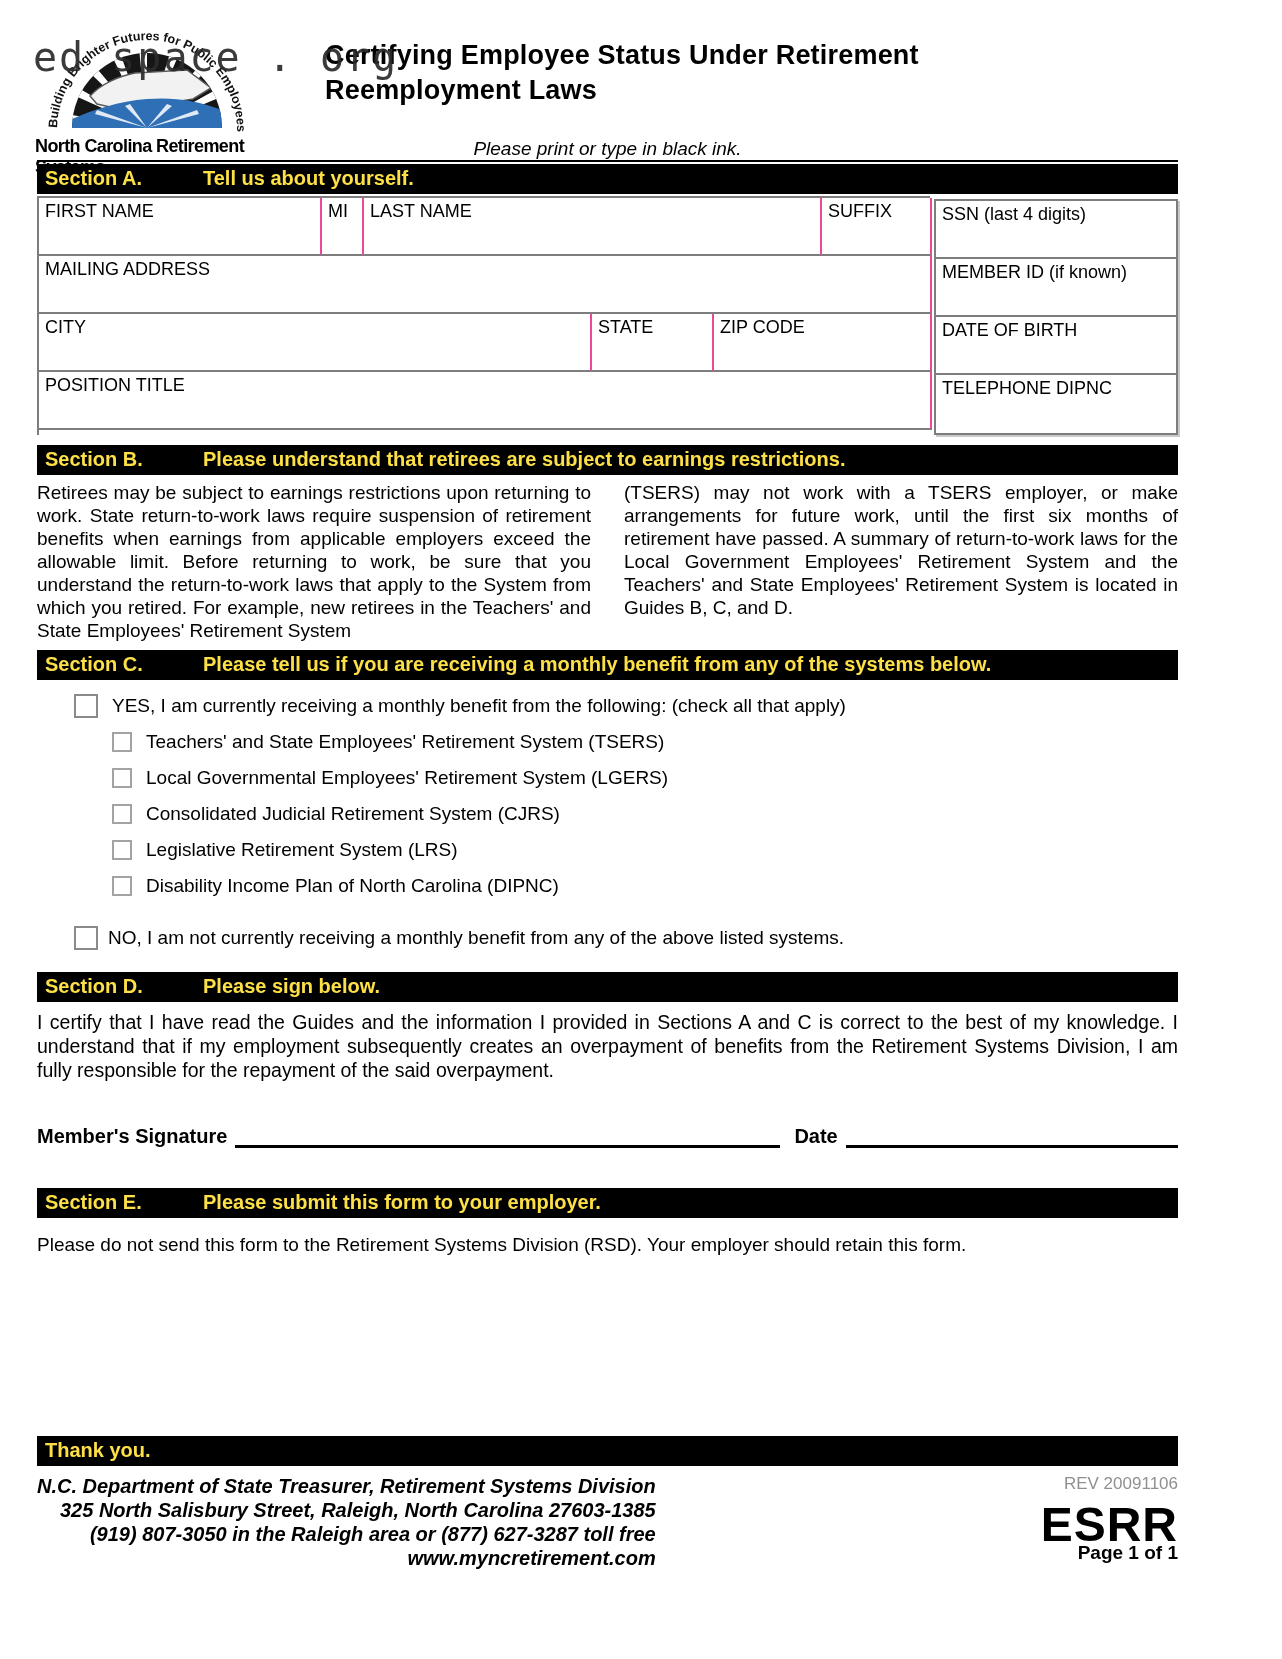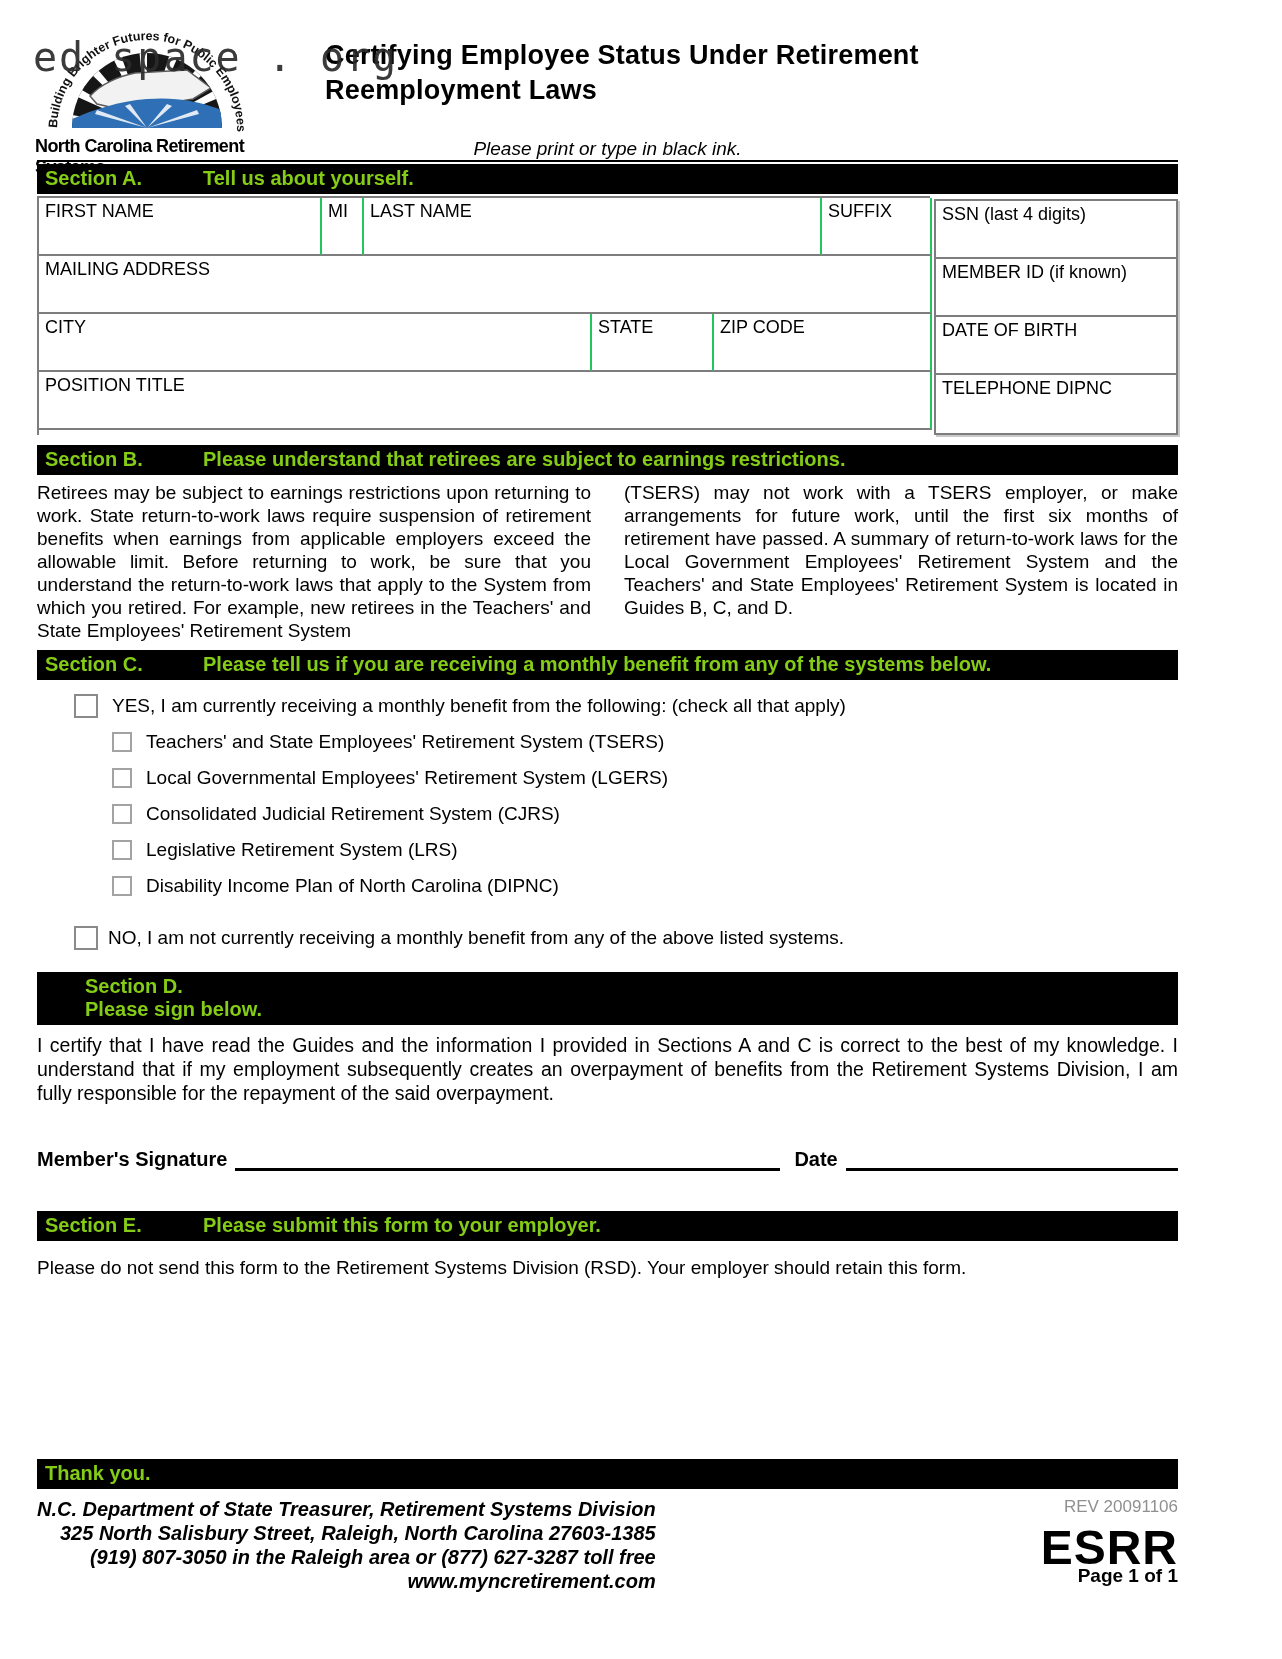--- a/index.html
+++ b/index.html
@@ -26,38 +26,38 @@
     left:325px;top:38px;width:790px;
     font-size:27px;font-weight:bold;line-height:35px;letter-spacing:.2px;
   }
 
   
   .flow{position:absolute;left:37px;top:138px;width:1141px;}
   .print-note{text-align:center;font-style:italic;font-size:19px;height:20px;}
   .rule{border-top:2px solid #000;margin-top:2px;}
 
   .secbar{
-    background:#000;color:#84cc16;font-weight:bold;font-size:20px;
+    background:#000;color:#fde047;font-weight:bold;font-size:20px;
     padding:3px 8px 4px 8px;display:flex;align-items:baseline;
   }
   .secbar .sec-label{min-width:118px;}
   .secbar .sec-title{margin-left:40px;}
   .secbar.mt10{margin-top:10px;}
 
   
   .a-wrap{display:flex;margin-top:2px;}
   .a-left{
     width:893px;display:grid;
     grid-template-columns:283px 42px 228px 122px 108px 110px;
     grid-auto-rows:58px;
     border-top:2px solid #7d7d7d;border-left:2px solid #7d7d7d;
     box-sizing:border-box;
   }
   .cell{
-    border-right:2px solid #22c55e;border-bottom:2px solid #7d7d7d;
+    border-right:2px solid #ec4899;border-bottom:2px solid #7d7d7d;
     padding:3px 6px;font-size:18px;box-sizing:border-box;background:#fff;
   }
   .span6{grid-column:span 6;}
   .span3{grid-column:span 3;}
   .span2{grid-column:span 2;}
   .a-right{
     width:244px;margin-left:4px;margin-top:3px;
     border:2px solid #7d7d7d;box-sizing:border-box;height:236px;
     box-shadow:2px 2px 0 #c9c9c9;
   }
@@ -70,21 +70,21 @@
 
   
   .opt-row{display:flex;align-items:center;gap:14px;font-size:19px;padding-left:37px;}
   .opt-main{margin-top:14px;}
   .opt-sub{margin-left:38px;margin-top:12px;height:24px;}
   .opt-no{margin-top:28px;gap:10px;}
   .cb{width:20px;height:20px;border:2px solid #8a8a8a;background:#fff;flex:0 0 auto;}
   .cb-s{width:16px;height:16px;border:2px solid #a3a3a3;background:#fff;flex:0 0 auto;}
 
   
-  .secbar.mt22{margin-top:22px;flex-direction:column;}
+  .secbar.mt22{margin-top:22px;}
   .d-body{margin-top:8px;font-size:19.5px;line-height:24px;text-align:justify;}
   .sig-row{margin-top:38px;display:flex;align-items:flex-end;font-size:20px;font-weight:bold;height:28px;}
   .sig-line{flex:0 0 545px;border-bottom:3px solid #000;height:24px;margin-left:8px;}
   .date-label{margin-left:14px;}
   .date-line{flex:1 1 auto;border-bottom:3px solid #000;height:24px;margin-left:8px;}
 
   
   .secbar.mt40{margin-top:40px;}
   .e-body{margin-top:16px;font-size:19px;}
 

